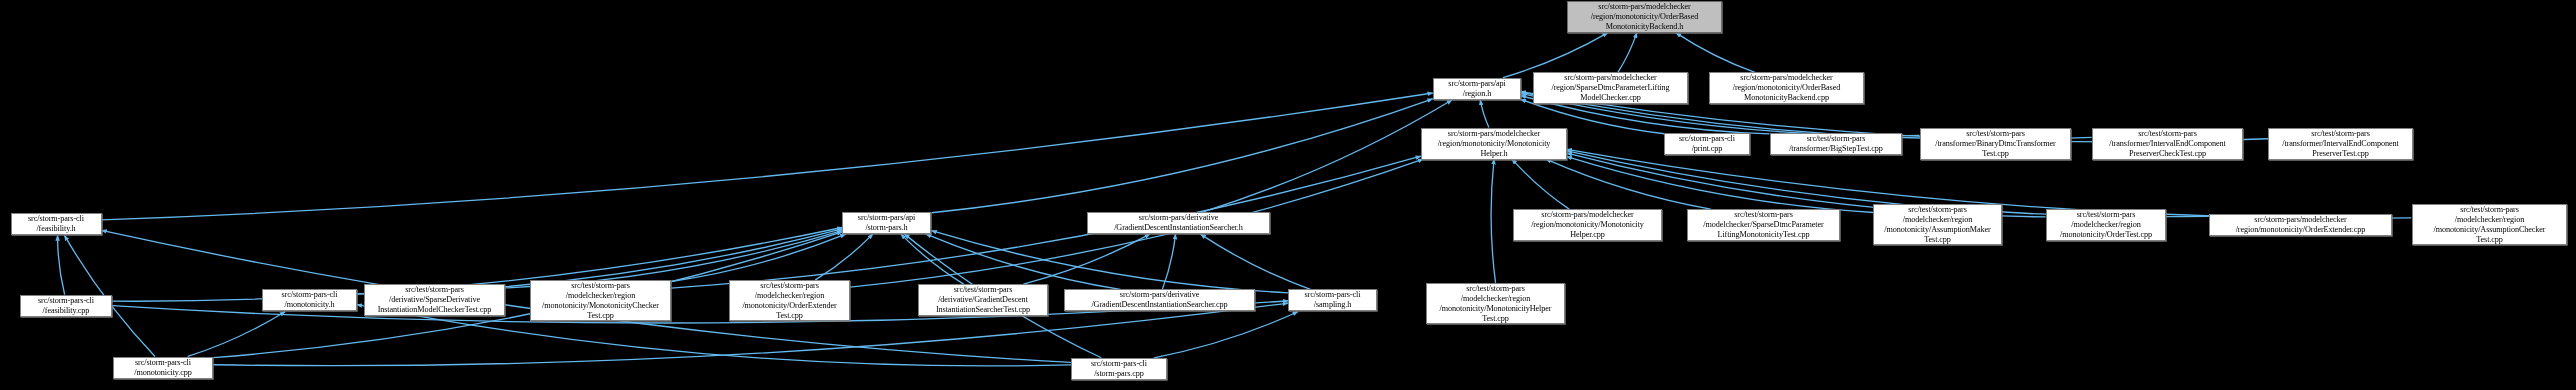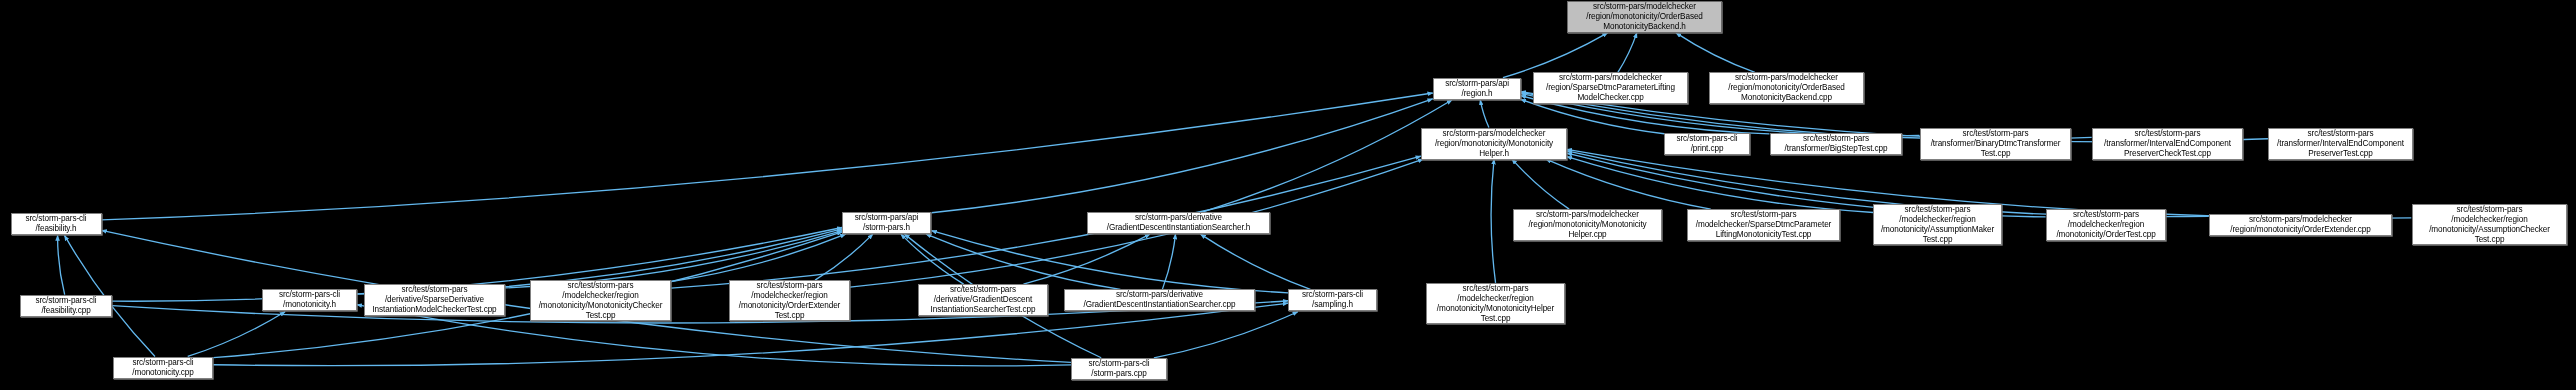--- a/index.html
+++ b/index.html
@@ -7,21 +7,21 @@
     margin: 0;
     padding: 0;
     background: #000000;
   }
   #graph-root {
     position: relative;
     width: 2572px;
     height: 390px;
     background: #000000;
     overflow: hidden;
-    font-family: Liberation Sans, sans-serif;
+    font-family: Liberation Serif, serif;
   }
   #edge-layer {
     position: absolute;
     left: 0;
     top: 0;
     width: 2576px;
     height: 390px;
     pointer-events: none;
   }
   .node {

